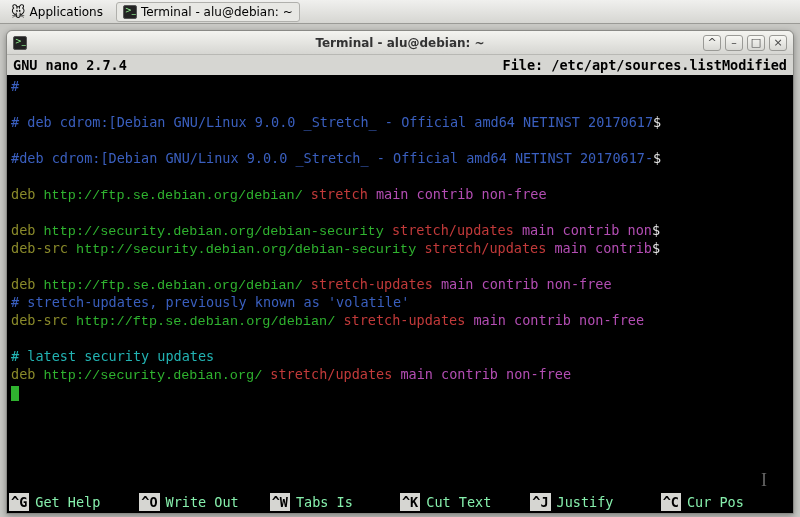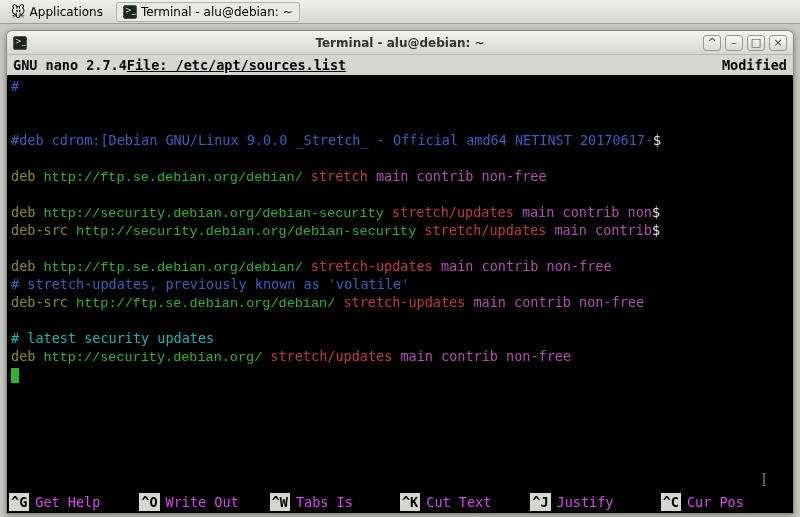--- a/index.html
+++ b/index.html
@@ -78,21 +78,21 @@
     font-size:13.5px; line-height:18px;
     position:relative;
     overflow:hidden;
   }
   .nano-header {
     background:#d6d6d2; color:#000;
     display:flex; padding:0 6px; height:20px; align-items:center;
     font-weight:bold;
   }
   .nano-header .nh-left{flex:0 0 auto;}
-  .nano-header .nh-center{flex:1; text-align:left;text-decoration:underline;}
+  .nano-header .nh-center{flex:1; text-align:right;}
   .nano-header .nh-right{flex:0 0 auto;}
   .editor {
     padding:2px 4px 0 4px;
   }
   .ln { white-space:pre; height:18px; overflow:hidden;}
   .c-blue   { color:#3a5fbf; }
   .c-cyan   { color:#22b3b3; }
   .c-olive  { color:#8a8a2a; }
   .c-green  { color:#2fb32f;font-family:Liberation Mono, monospace; }
   .c-red    { color:#c23a3a; }
@@ -110,21 +110,21 @@
     font-size:13.5px;
   }
   .sc {
     display:flex; align-items:center;
     flex:1 1 0; min-width:0;
   }
   .sc .key {
     background:#d6d6d2; color:#000; font-weight:bold;
     padding:0 2px; margin-right:6px;
   }
-  .sc .lbl { color:#d946ef; white-space:pre; }
+  .sc .lbl { color:#86efac; white-space:pre; }
   .text-cursor-ibeam{
     position:absolute; right:26px; bottom:24px; color:#666; font-size:18px;
     font-family: serif;
   }
 </style>
 </head>
 <body>
 
 <div class="panel">
   <div class="panel-btn">
@@ -153,20 +153,21 @@
   <div class="term">
     <div class="nano-header">
       <span class="nh-left">GNU nano 2.7.4</span>
       <span class="nh-center">File: /etc/apt/sources.list</span>
       <span class="nh-right">Modified</span>
     </div>
 
     <div class="editor" id="editor">
         <div class="ln"><span class="c-blue">#</span></div>
         <div class="ln">&nbsp;</div>
+        <div class="ln"><span class="c-blue"># deb cdrom:[Debian GNU/Linux 9.0.0 _Stretch_ - Official amd64 NETINST 20170617</span><span class="c-white">$</span></div>
         <div class="ln">&nbsp;</div>
         <div class="ln"><span class="c-blue">#deb cdrom:[Debian GNU/Linux 9.0.0 _Stretch_ - Official amd64 NETINST 20170617-</span><span class="c-white">$</span></div>
         <div class="ln">&nbsp;</div>
         <div class="ln"><span class="c-olive">deb </span><span class="c-green">http://ftp.se.debian.org/debian/ </span><span class="c-red">stretch </span><span class="c-mag">main contrib non-free</span></div>
         <div class="ln">&nbsp;</div>
         <div class="ln"><span class="c-olive">deb </span><span class="c-green">http://security.debian.org/debian-security </span><span class="c-red">stretch/updates </span><span class="c-mag">main contrib non</span><span class="c-white">$</span></div>
         <div class="ln"><span class="c-olive">deb-src </span><span class="c-green">http://security.debian.org/debian-security </span><span class="c-red">stretch/updates </span><span class="c-mag">main contrib</span><span class="c-white">$</span></div>
         <div class="ln">&nbsp;</div>
         <div class="ln"><span class="c-olive">deb </span><span class="c-green">http://ftp.se.debian.org/debian/ </span><span class="c-red">stretch-updates </span><span class="c-mag">main contrib non-free</span></div>
         <div class="ln"><span class="c-blue"># stretch-updates, previously known as 'volatile'</span></div>

